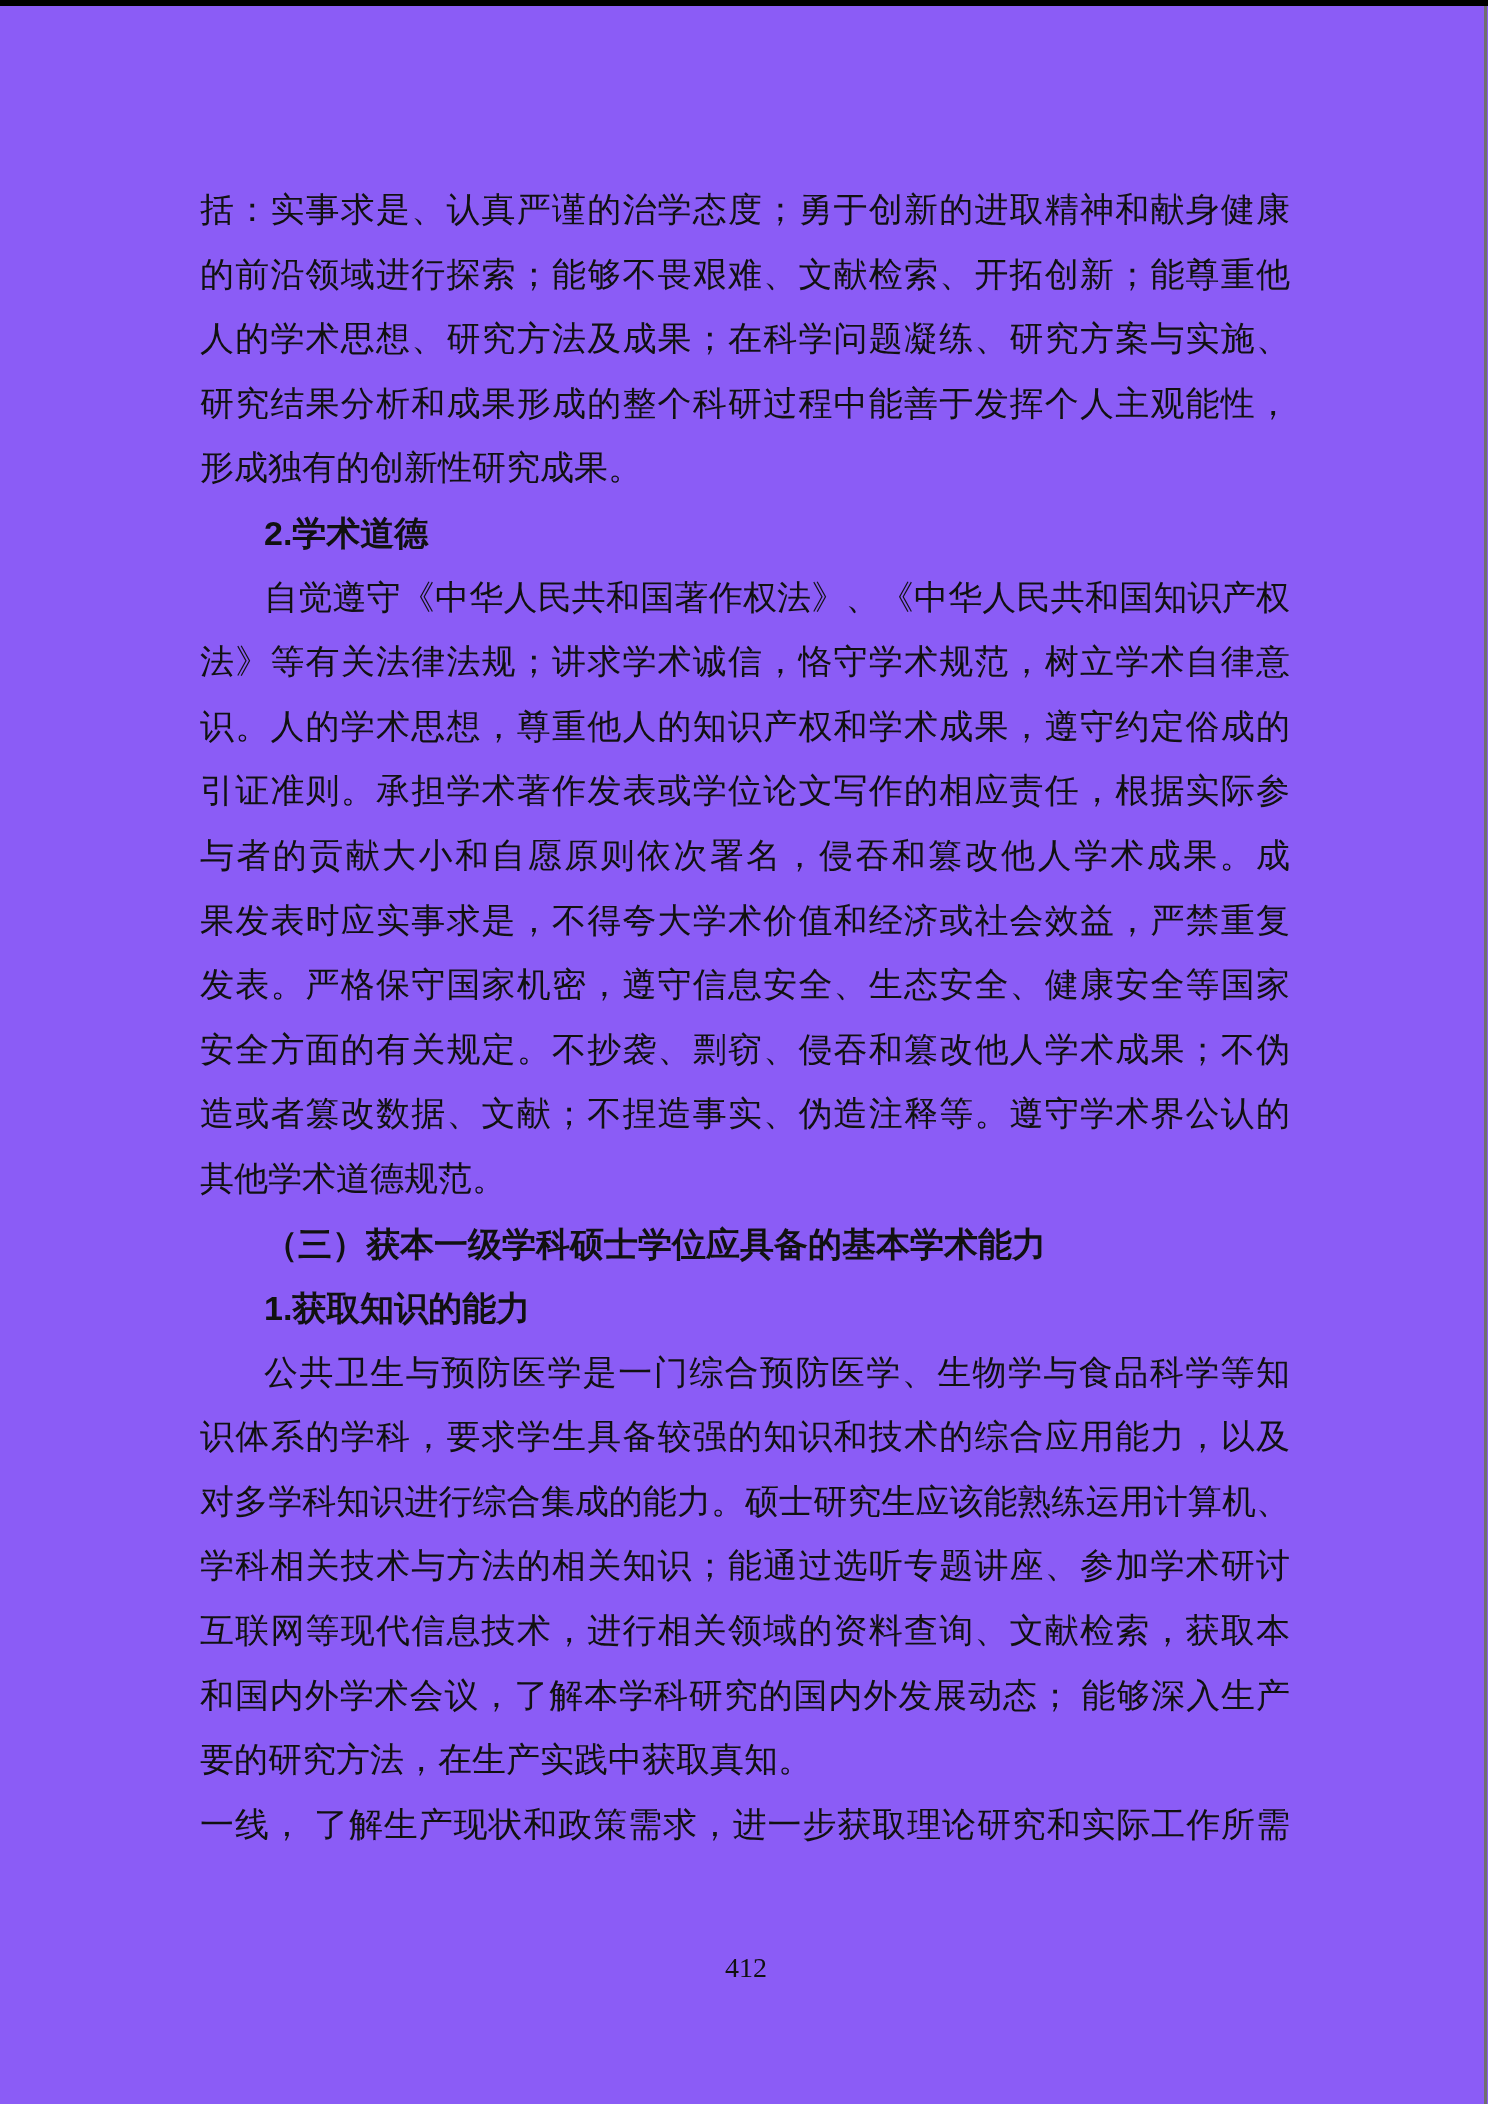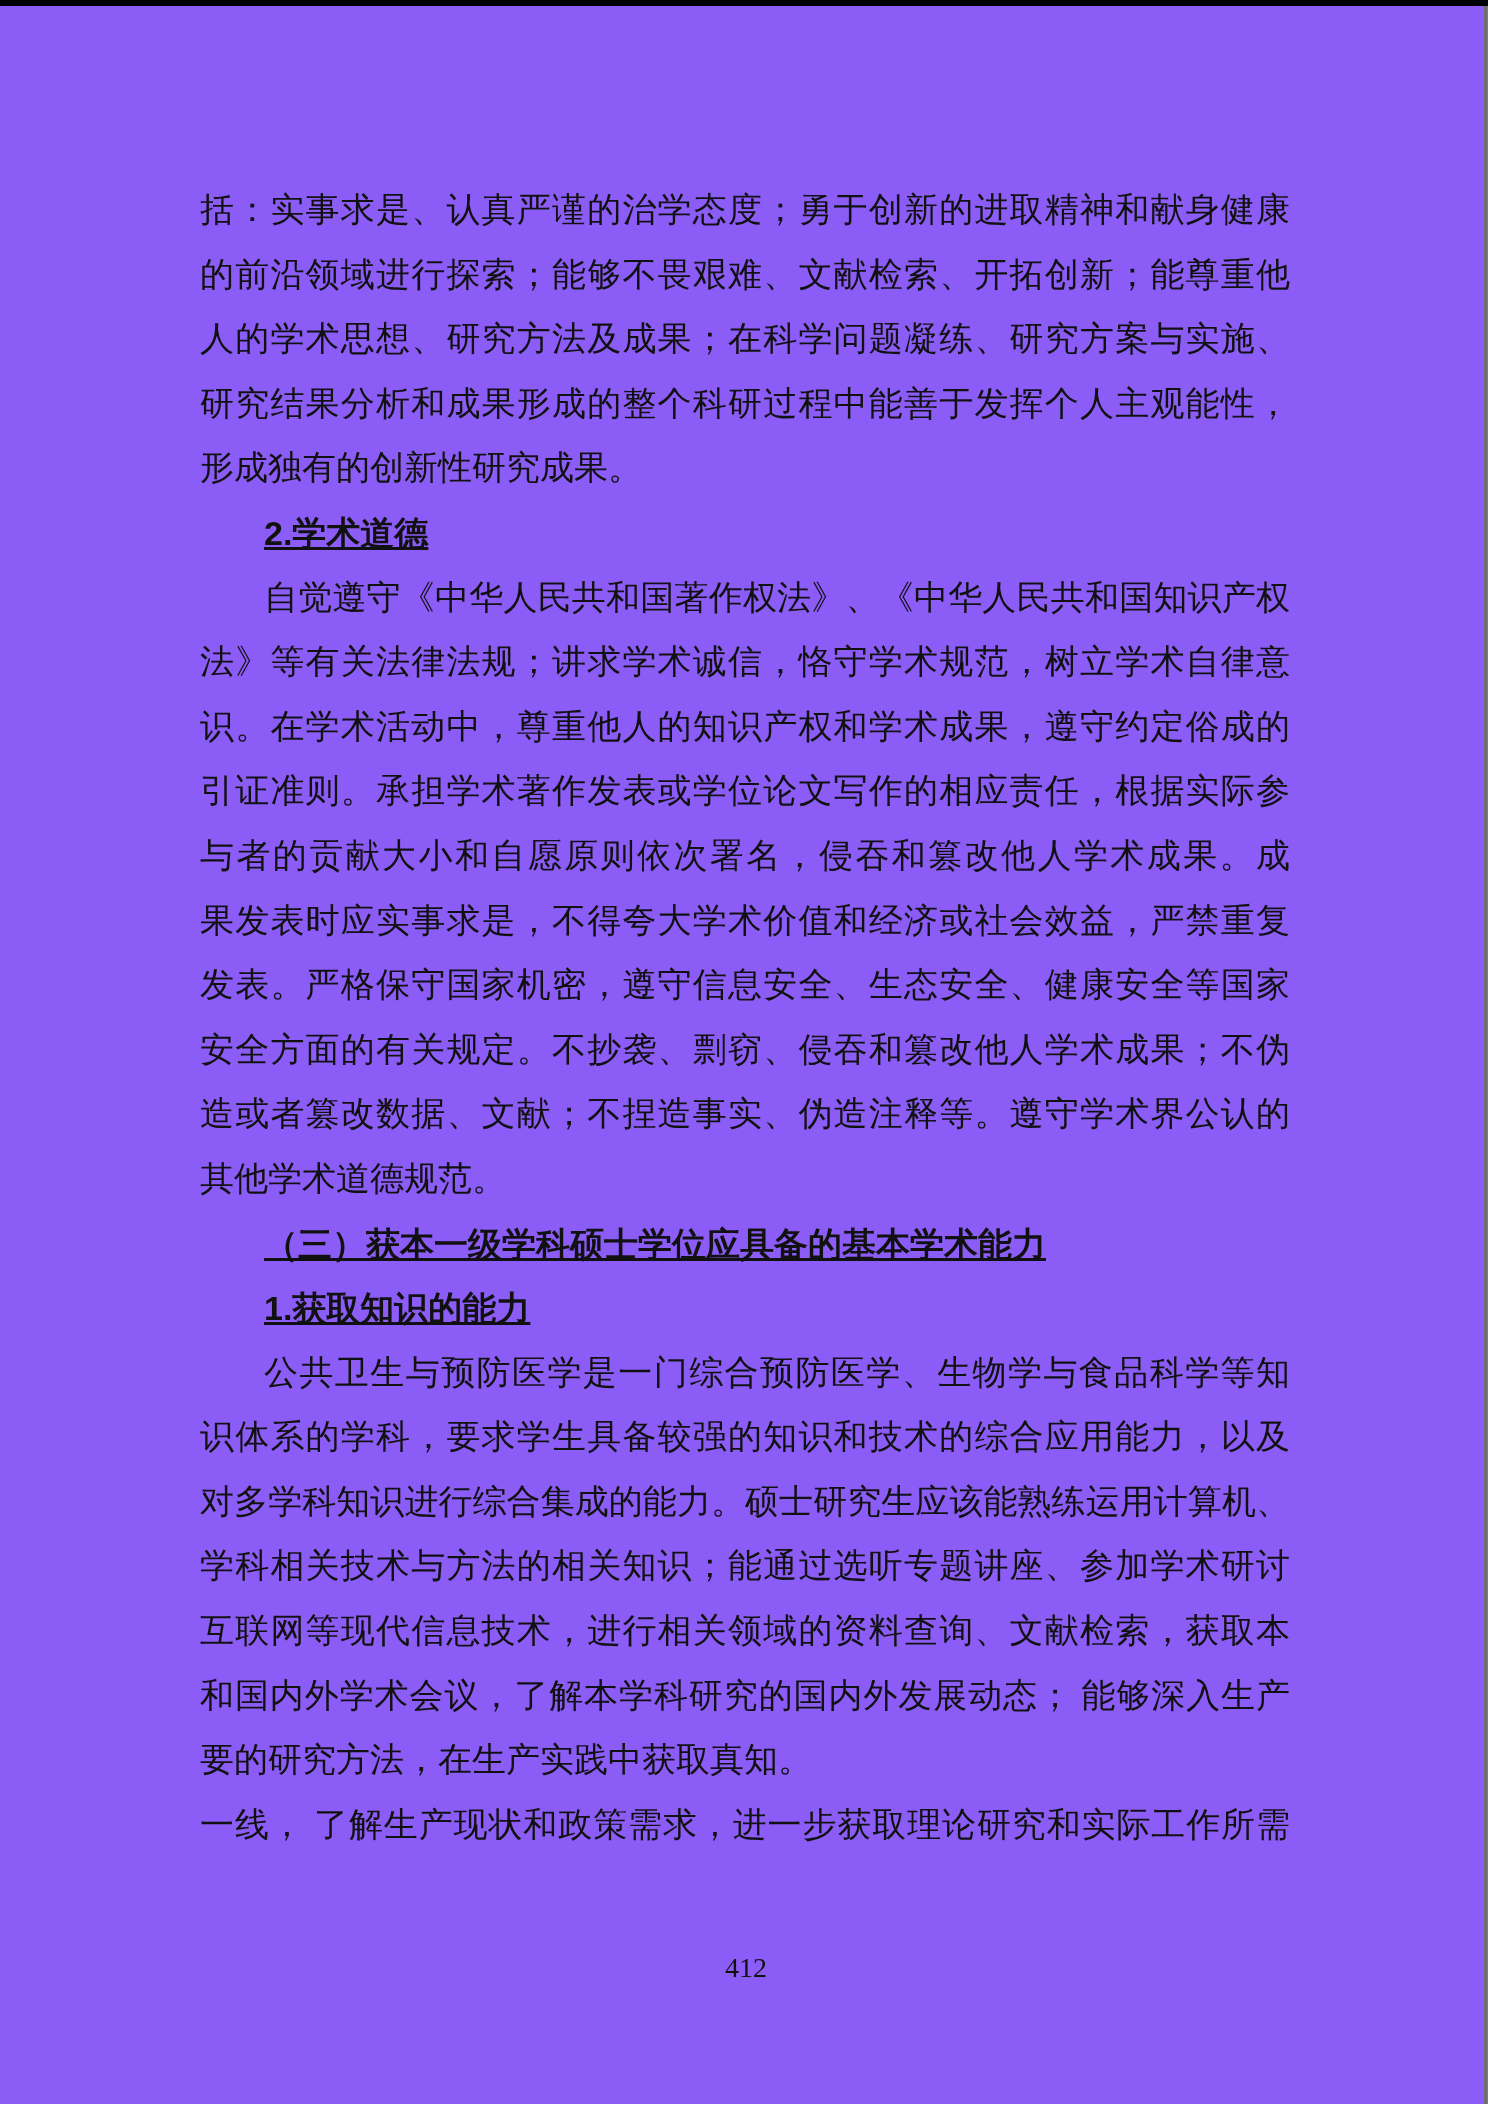--- a/index.html
+++ b/index.html
@@ -41,21 +41,20 @@
   .line.end,
   .line.heading {
     text-align-last: left;
   }
   .line.indent {
     text-indent: 64px;
   }
   .line.heading {
     font-weight: 700;
     font-family: "Liberation Sans", "DejaVu Sans", sans-serif;
-    text-decoration: underline;
   }
   .page-footer {
     position: absolute;
     top: 1952px;
     left: 4px;
     width: 1484px;
     text-align: center;
     font-size: 28px;
     line-height: 32px;
     color: #111111;
@@ -69,21 +68,21 @@
   <div class="right-edge-line" style="background: rgb(111, 111, 111);"></div>
   <div class="doc-body">
       <div class="line">括：实事求是、认真严谨的治学态度；勇于创新的进取精神和献身健康</div>
       <div class="line">的前沿领域进行探索；能够不畏艰难、文献检索、开拓创新；能尊重他</div>
       <div class="line">人的学术思想、研究方法及成果；在科学问题凝练、研究方案与实施、</div>
       <div class="line">研究结果分析和成果形成的整个科研过程中能善于发挥个人主观能性，</div>
       <div class="line end">形成独有的创新性研究成果。</div>
       <div class="line heading indent">2.学术道德</div>
       <div class="line indent">自觉遵守《中华人民共和国著作权法》、《中华人民共和国知识产权</div>
       <div class="line">法》等有关法律法规；讲求学术诚信，恪守学术规范，树立学术自律意</div>
-      <div class="line">识。在学术活动中，尊重他人的知识产权和学术成果，遵守约定俗成的</div>
+      <div class="line">识。人的学术思想，尊重他人的知识产权和学术成果，遵守约定俗成的</div>
       <div class="line">引证准则。承担学术著作发表或学位论文写作的相应责任，根据实际参</div>
       <div class="line">与者的贡献大小和自愿原则依次署名，侵吞和篡改他人学术成果。成</div>
       <div class="line">果发表时应实事求是，不得夸大学术价值和经济或社会效益，严禁重复</div>
       <div class="line">发表。严格保守国家机密，遵守信息安全、生态安全、健康安全等国家</div>
       <div class="line">安全方面的有关规定。不抄袭、剽窃、侵吞和篡改他人学术成果；不伪</div>
       <div class="line">造或者篡改数据、文献；不捏造事实、伪造注释等。遵守学术界公认的</div>
       <div class="line end">其他学术道德规范。</div>
       <div class="line heading indent">（三）获本一级学科硕士学位应具备的基本学术能力</div>
       <div class="line heading indent">1.获取知识的能力</div>
       <div class="line indent">公共卫生与预防医学是一门综合预防医学、生物学与食品科学等知</div>

